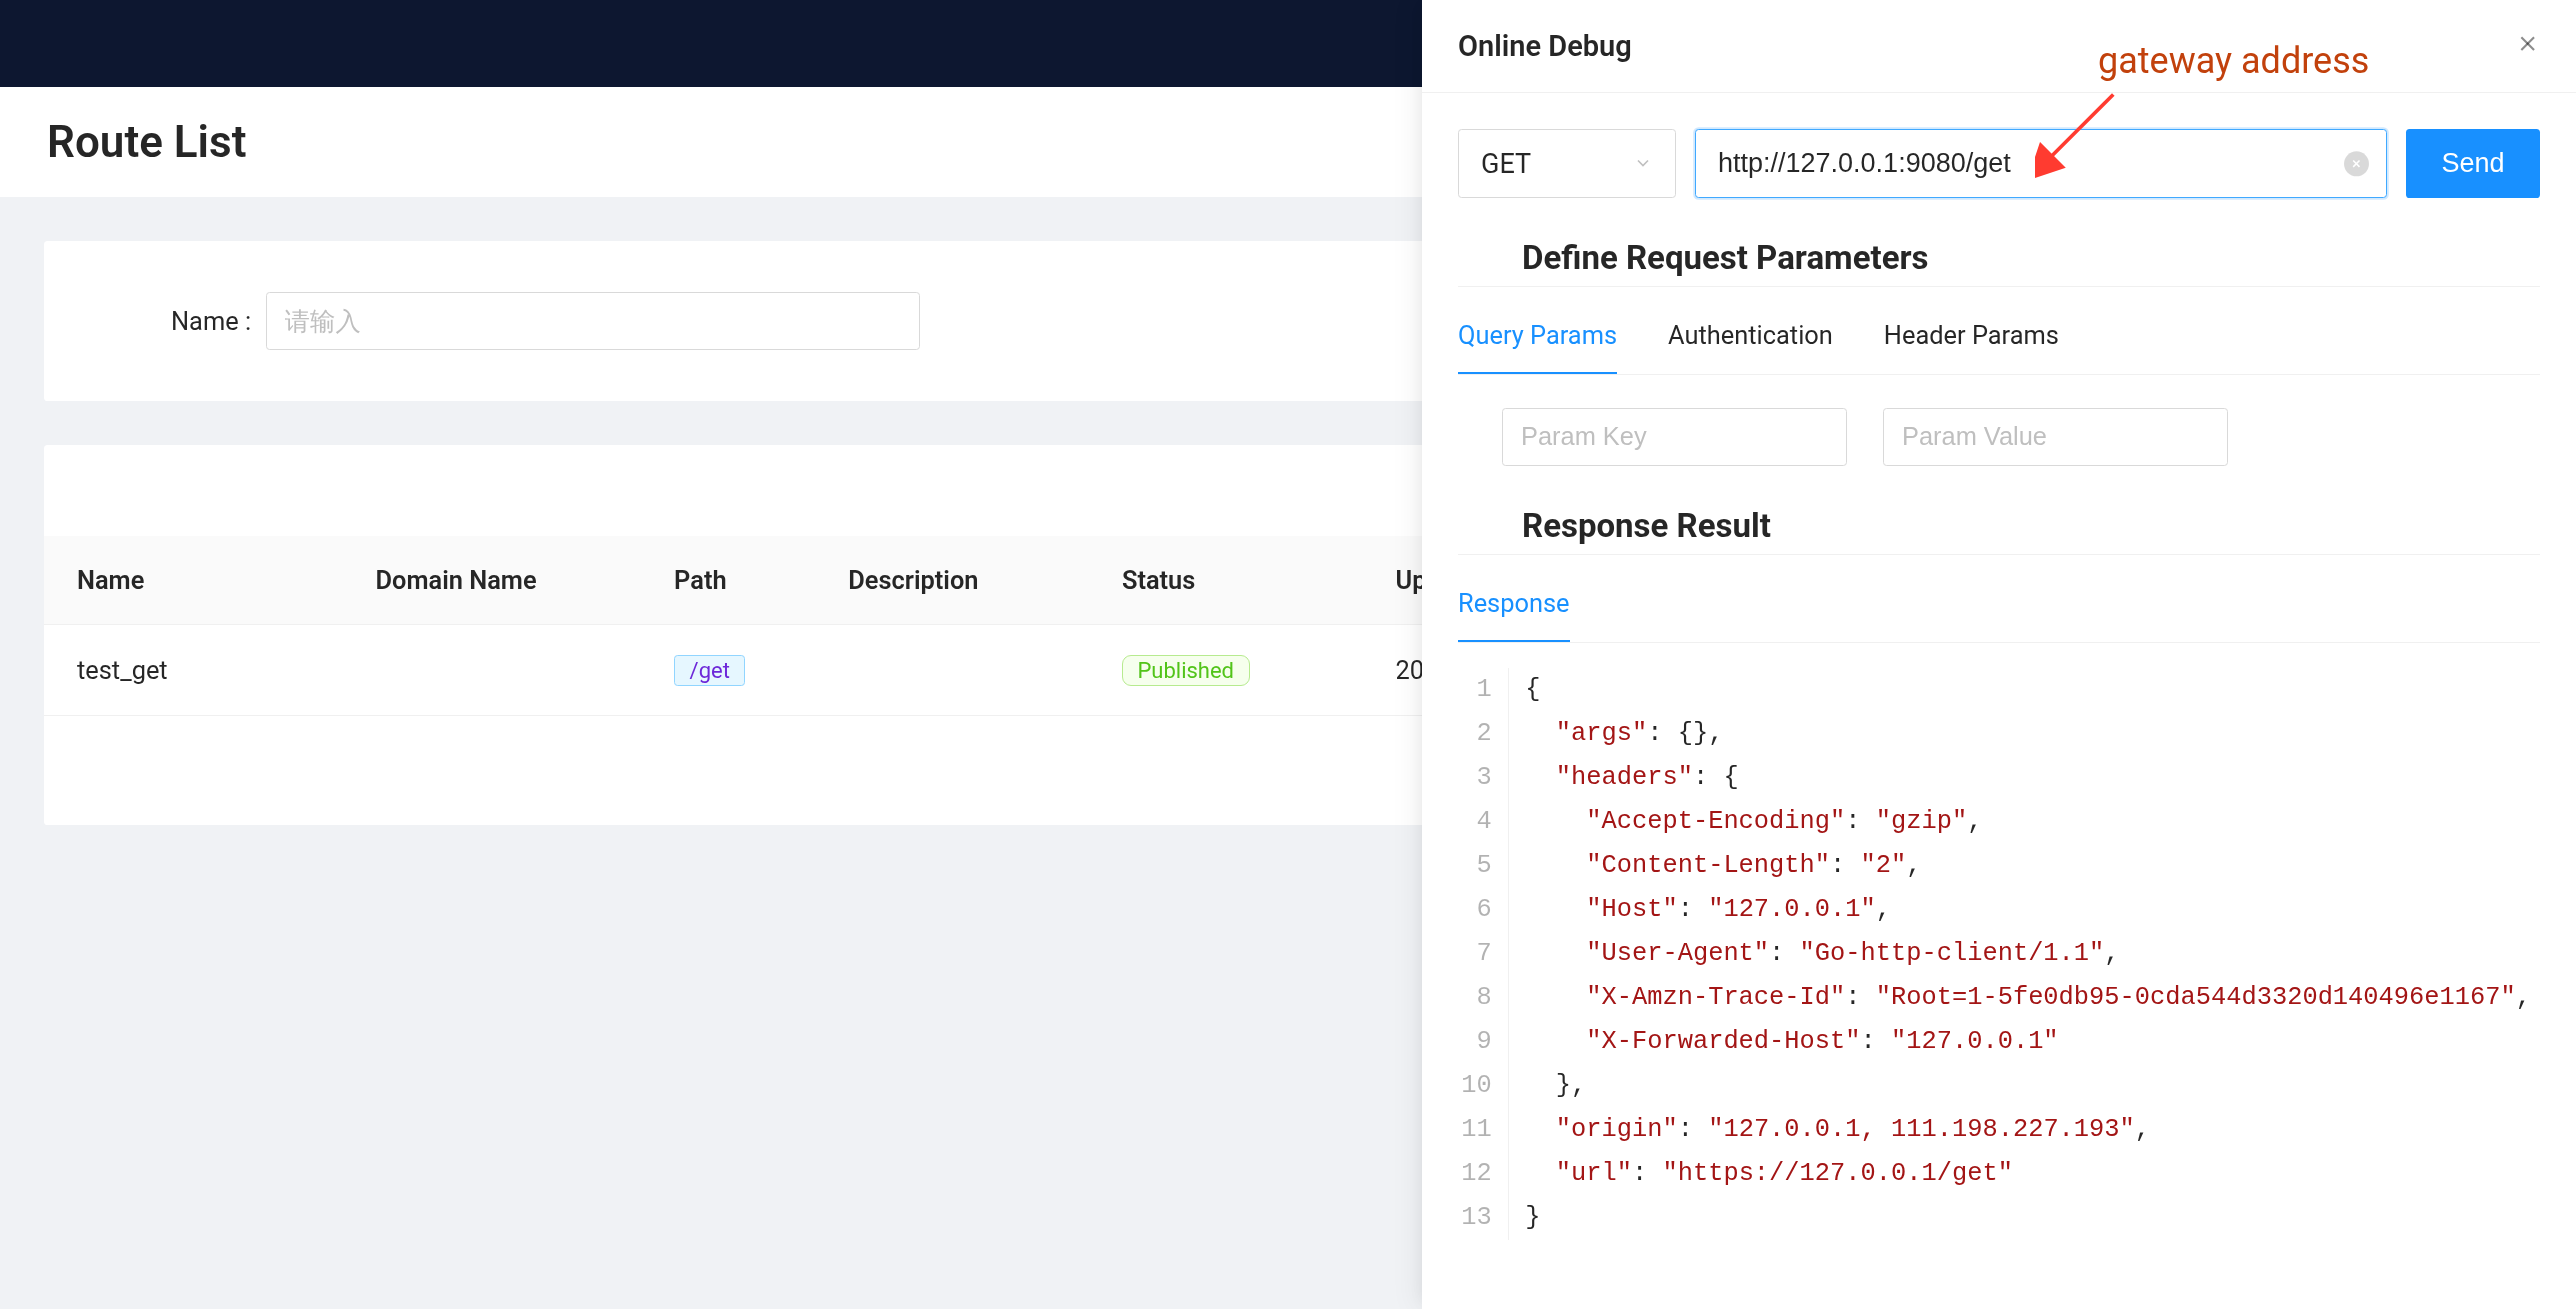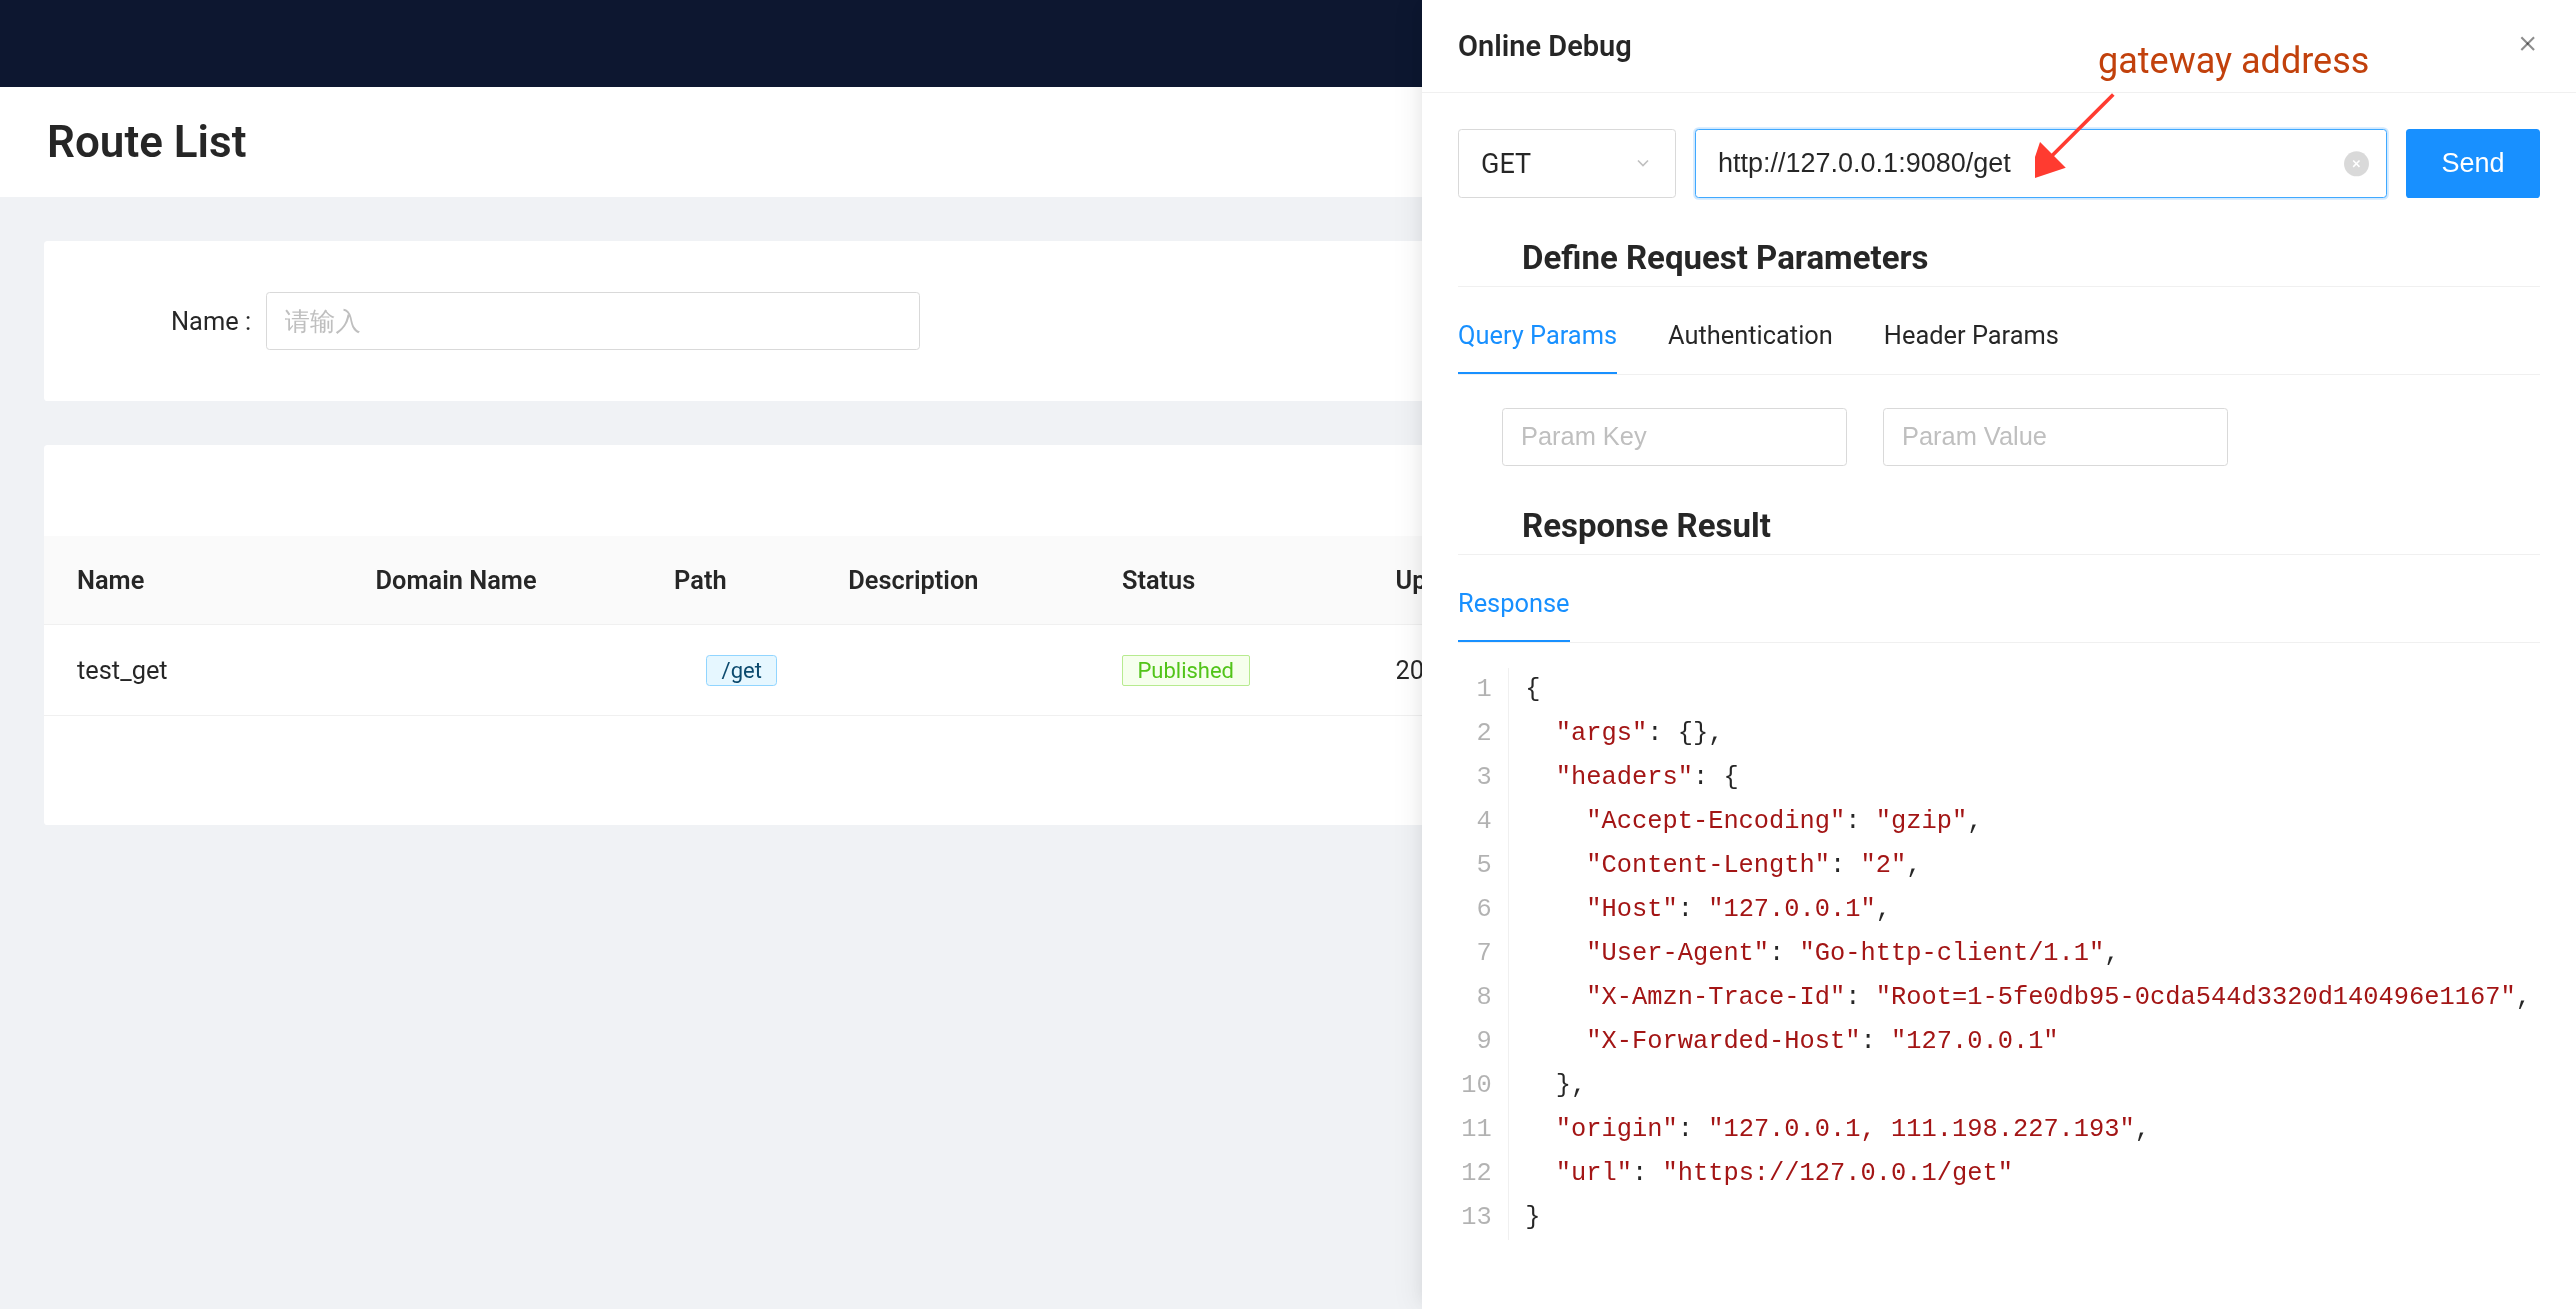--- a/index.html
+++ b/index.html
@@ -12,22 +12,22 @@
 .filter-row { display: flex; align-items: center; }
 .filter-item { display: flex; align-items: center; margin-left: 127px; }
 .filter-item + .filter-item { margin-left: 636px; }
 .filter-label { font-size: 25.4px; color: rgba(0,0,0,0.85); margin-right: 14.5px; }
 .filter-input { height: 58px; width: 654px; border: 0.9px solid #d9d9d9; border-radius: 3.6px; padding: 0 18px; font-size: 25.4px; color: rgba(0,0,0,0.85); outline: none; }
 .filter-input::placeholder { color: #bfbfbf; }
 .table-card { background: #fff; border-radius: 3.6px; }
 table { width: 100%; border-collapse: collapse; }
 thead th { text-align: left; font-weight: 600; font-size: 25.4px; color: rgba(0,0,0,0.85); padding: 29px 33px; background: #fafafa; border-bottom: 0.9px solid #f0f0f0; }
 tbody td { font-size: 25.4px; color: rgba(0,0,0,0.85); padding: 29px 33px; border-bottom: 0.9px solid #f0f0f0; }
-.tag-path { display: inline-block; border: 0.9px solid #91d5ff; background: #e6f7ff; color: #0c4a6e; font-size: 22px; padding: 1.8px 14.5px; border-radius: 3.6px; margin-left: 32px; }
-.tag-status { display: inline-block; border: 0.9px solid #b7eb8f; background: #f6ffed; color: #52c41a; font-size: 22px; padding: 1.8px 14.5px; border-radius: 2px; }
+.tag-path { display: inline-block; border: 0.9px solid #91d5ff; background: #e6f7ff; color: #6d28d9; font-size: 22px; padding: 1.8px 14.5px; border-radius: 3.6px; }
+.tag-status { display: inline-block; border: 0.9px solid #b7eb8f; background: #f6ffed; color: #52c41a; font-size: 22px; padding: 1.8px 14.5px; border-radius: 9px; }
 
 .drawer { position: absolute; top: 0; right: 0; width: 1154px; height: 100%; background: #fff; box-shadow: -5.4px 0 14.5px -7.3px rgba(0,0,0,.08), -8.2px 0 25.4px 0 rgba(0,0,0,.05); display: flex; flex-direction: column; }
 .drawer-header { display: flex; align-items: center; justify-content: space-between; padding: 29px 36px; border-bottom: 0.9px solid #f0f0f0; }
 .drawer-title { font-size: 29px; font-weight: 600; color: rgba(0,0,0,0.85); }
 .close-btn { font-size: 29px; color: rgba(0,0,0,0.45); cursor: pointer; background: none; border: none; line-height: 1; }
 .drawer-body { padding: 36px; flex: 1; overflow: auto; position: relative; }
 
 .req-line { display: flex; gap: 19px; margin-bottom: 40px; }
 .method-select { width: 218px; height: 69px; border: 0.9px solid #d9d9d9; border-radius: 3.6px; display: flex; align-items: center; justify-content: space-between; padding: 0 22px; font-size: 27px; cursor: pointer; }
 .chevron { color: rgba(0,0,0,0.25); }

